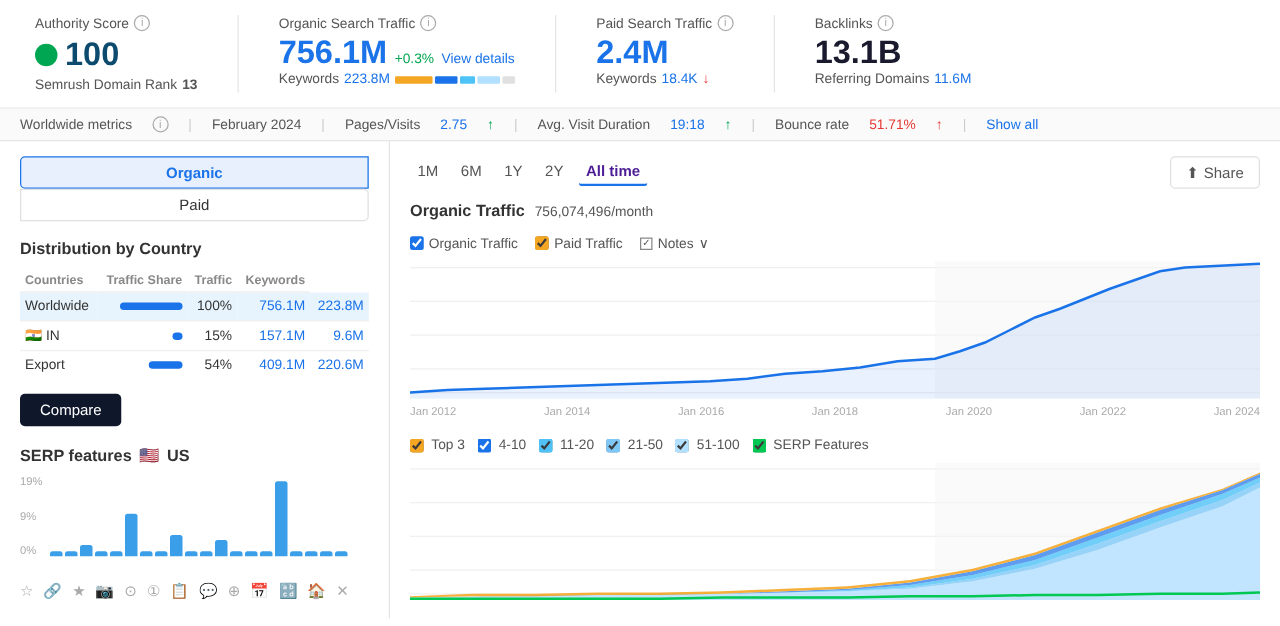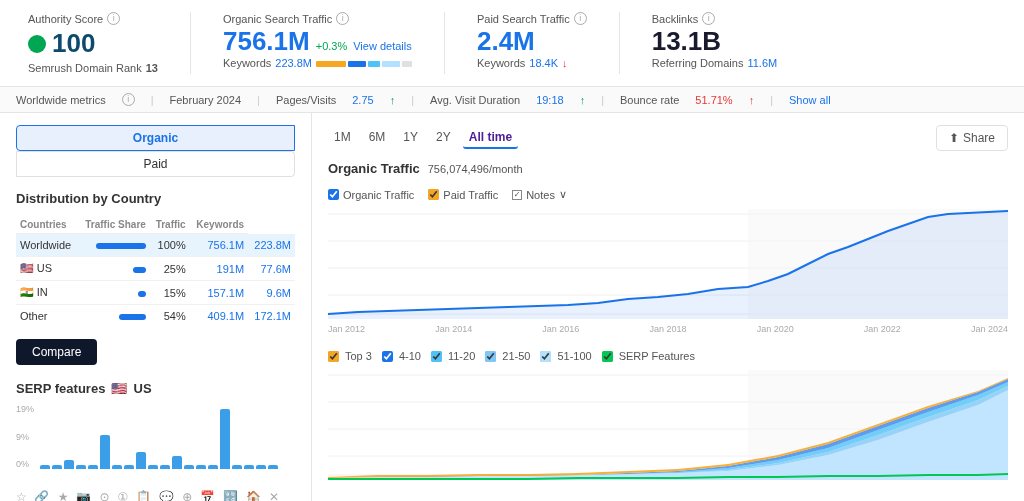--- a/index.html
+++ b/index.html
@@ -187,39 +187,32 @@
       </thead>
       <tbody id="country-table-body">
       <tr class="active-row">
             <td>Worldwide</td>
             <td><div style="display: inline-block; height: 6px; border-radius: 3px; background: rgb(26, 115, 232); width: 50px;"></div></td>
             <td>100%</td>
             <td style="color: rgb(26, 115, 232);">756.1M</td>
             <td style="color: rgb(26, 115, 232);">223.8M</td>
           </tr>
           <tr>
-            <td><span>🇺🇸</span> US</td>
-            <td><div style="display: inline-block; height: 6px; border-radius: 3px; background: rgb(26, 115, 232); width: 12.5px;"></div></td>
-            <td>25%</td>
-            <td style="color: rgb(26, 115, 232);">191M</td>
-            <td style="color: rgb(26, 115, 232);">77.6M</td>
-          </tr>
-          <tr>
             <td><span>🇮🇳</span> IN</td>
             <td><div style="display: inline-block; height: 6px; border-radius: 3px; background: rgb(26, 115, 232); width: 7.5px;"></div></td>
             <td>15%</td>
             <td style="color: rgb(26, 115, 232);">157.1M</td>
             <td style="color: rgb(26, 115, 232);">9.6M</td>
           </tr>
           <tr>
-            <td>Other</td>
+            <td>Export</td>
             <td><div style="display: inline-block; height: 6px; border-radius: 3px; background: rgb(26, 115, 232); width: 27px;"></div></td>
             <td>54%</td>
             <td style="color: rgb(26, 115, 232);">409.1M</td>
-            <td style="color: rgb(26, 115, 232);">172.1M</td>
+            <td style="color: rgb(26, 115, 232);">220.6M</td>
           </tr>
         </tbody>
     </table>
 
     <button class="compare-btn">Compare</button>
 
     <div class="serp-section">
       <div class="serp-title">
         <span>SERP features</span>
         <span>🇺🇸</span>

